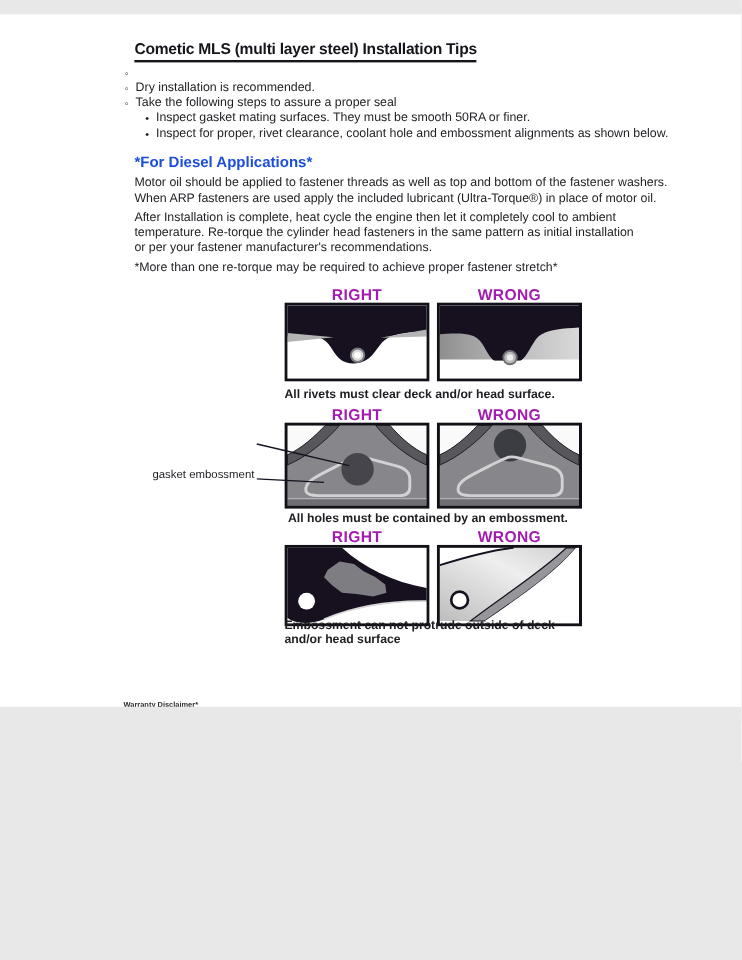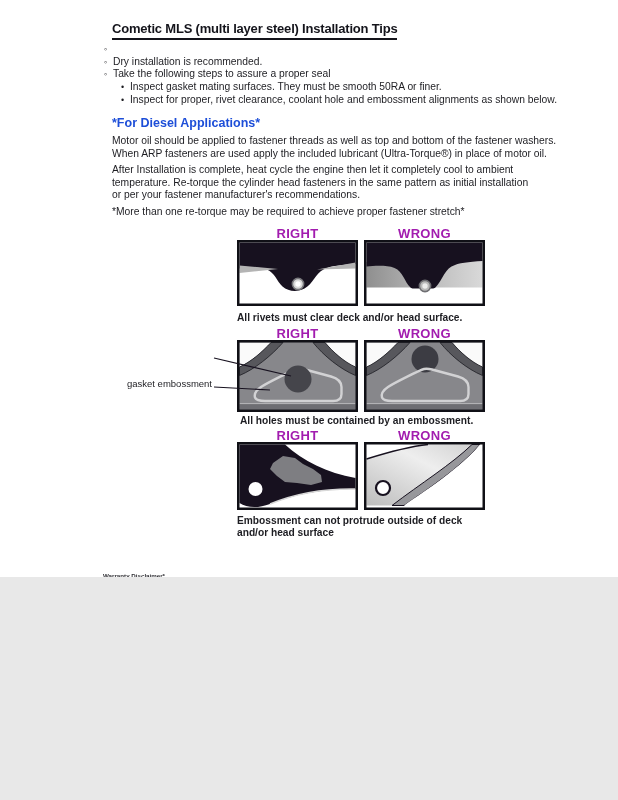--- a/index.html
+++ b/index.html
@@ -1,17 +1,17 @@
 <!DOCTYPE html>
 <html><head>
 <meta charset="utf-8">
 <style>
   html,body{margin:0;padding:0;background:#e8e8e8;}
   .page{position:relative;width:618px;height:577px;background:#ffffff;
-        font-family:"Liberation Sans",sans-serif;color:#1d1d22;overflow:hidden;margin:0 auto;}
+        font-family:"Liberation Sans",sans-serif;color:#1d1d22;overflow:hidden;margin:12px auto;}
   
   .title{position:absolute;left:112px;top:21px;font-size:13px;font-weight:700;
          letter-spacing:-0.2px;color:#14141b;border-bottom:2px solid #14141b;padding-bottom:2px;}
   
   .bullets{position:absolute;left:104px;top:43px;font-size:10.3px;line-height:12.7px;}
   .bullet{display:flex;}
   .bullet.l2{margin-left:17px;}
   .bullet .marker{width:9px;flex:0 0 9px;font-size:9px;line-height:12.7px;}
   
   .diesel-heading{position:absolute;left:112px;top:116px;font-size:12.5px;font-weight:700;color:#1d4ed8;}
@@ -161,21 +161,21 @@
     </defs>
     <rect x="1.25" y="1.25" width="118.5" height="65.5" fill="#ffffff" stroke="none"></rect>
     <path d="M2.5,17 C28,9 50,4 64,2.5 L118.5,2.5 L118.5,9 C90,27 60,46 36,63.5 L2.5,63.5 Z" fill="url(#g3)"></path>
     <path d="M2.5,17 C28,9 50,4 64,2.5" fill="none" stroke="#17111f" stroke-width="1.6"></path>
     <path d="M28,63.5 C56,42 88,22 108,2.5 L116,2.5 C96,26 64,47 40,63.5 Z" fill="#97979b" stroke="#17111f" stroke-width="1"></path>
     <path d="M40,63.5 C64,47 96,26 116,2.5 L118.5,2.5 L118.5,63.5 Z" fill="#ffffff"></path>
     <circle cx="19" cy="46" r="7" fill="#ffffff" stroke="#17111f" stroke-width="2.2"></circle>
     <rect x="1.25" y="1.25" width="118.5" height="65.5" fill="none" stroke="#101016" stroke-width="2.5"></rect>
   </svg>
 
-  <div class="caption" style="left:237px;top:515px;">Embossment can not protrude outside of deck
+  <div class="caption" style="left:237px;top:504px;">Embossment can not protrude outside of deck
 and/or head surface</div>
 
   <div class="legal">
     <h4>Warranty Disclaimer*</h4>
     <p>Due to the nature of performance applications, the parts in this catalog are sold without any express warranty or any implied warranty of merchantability or
 fitness for a particular purpose.  Cometic Gasket Inc., shall not, under any circumstances, be liable for any special, incidental or consequential damages,
 including, person, party or property, but not limited to, damage, or loss of property or equipment, loss of profits or revenue, cost of purchased or replacement
 goods, or claims of customers of the purchase, which may arise and/or result from sale, installation or use of these parts.  Installation of these parts could
 adversely affect the motor manufacturers warranty coverage.</p>
     <p>VENUE-The agreed upon venue, in the event of dispute whatsoever between the parties, whether instituted by either party, including, but not limited to,

